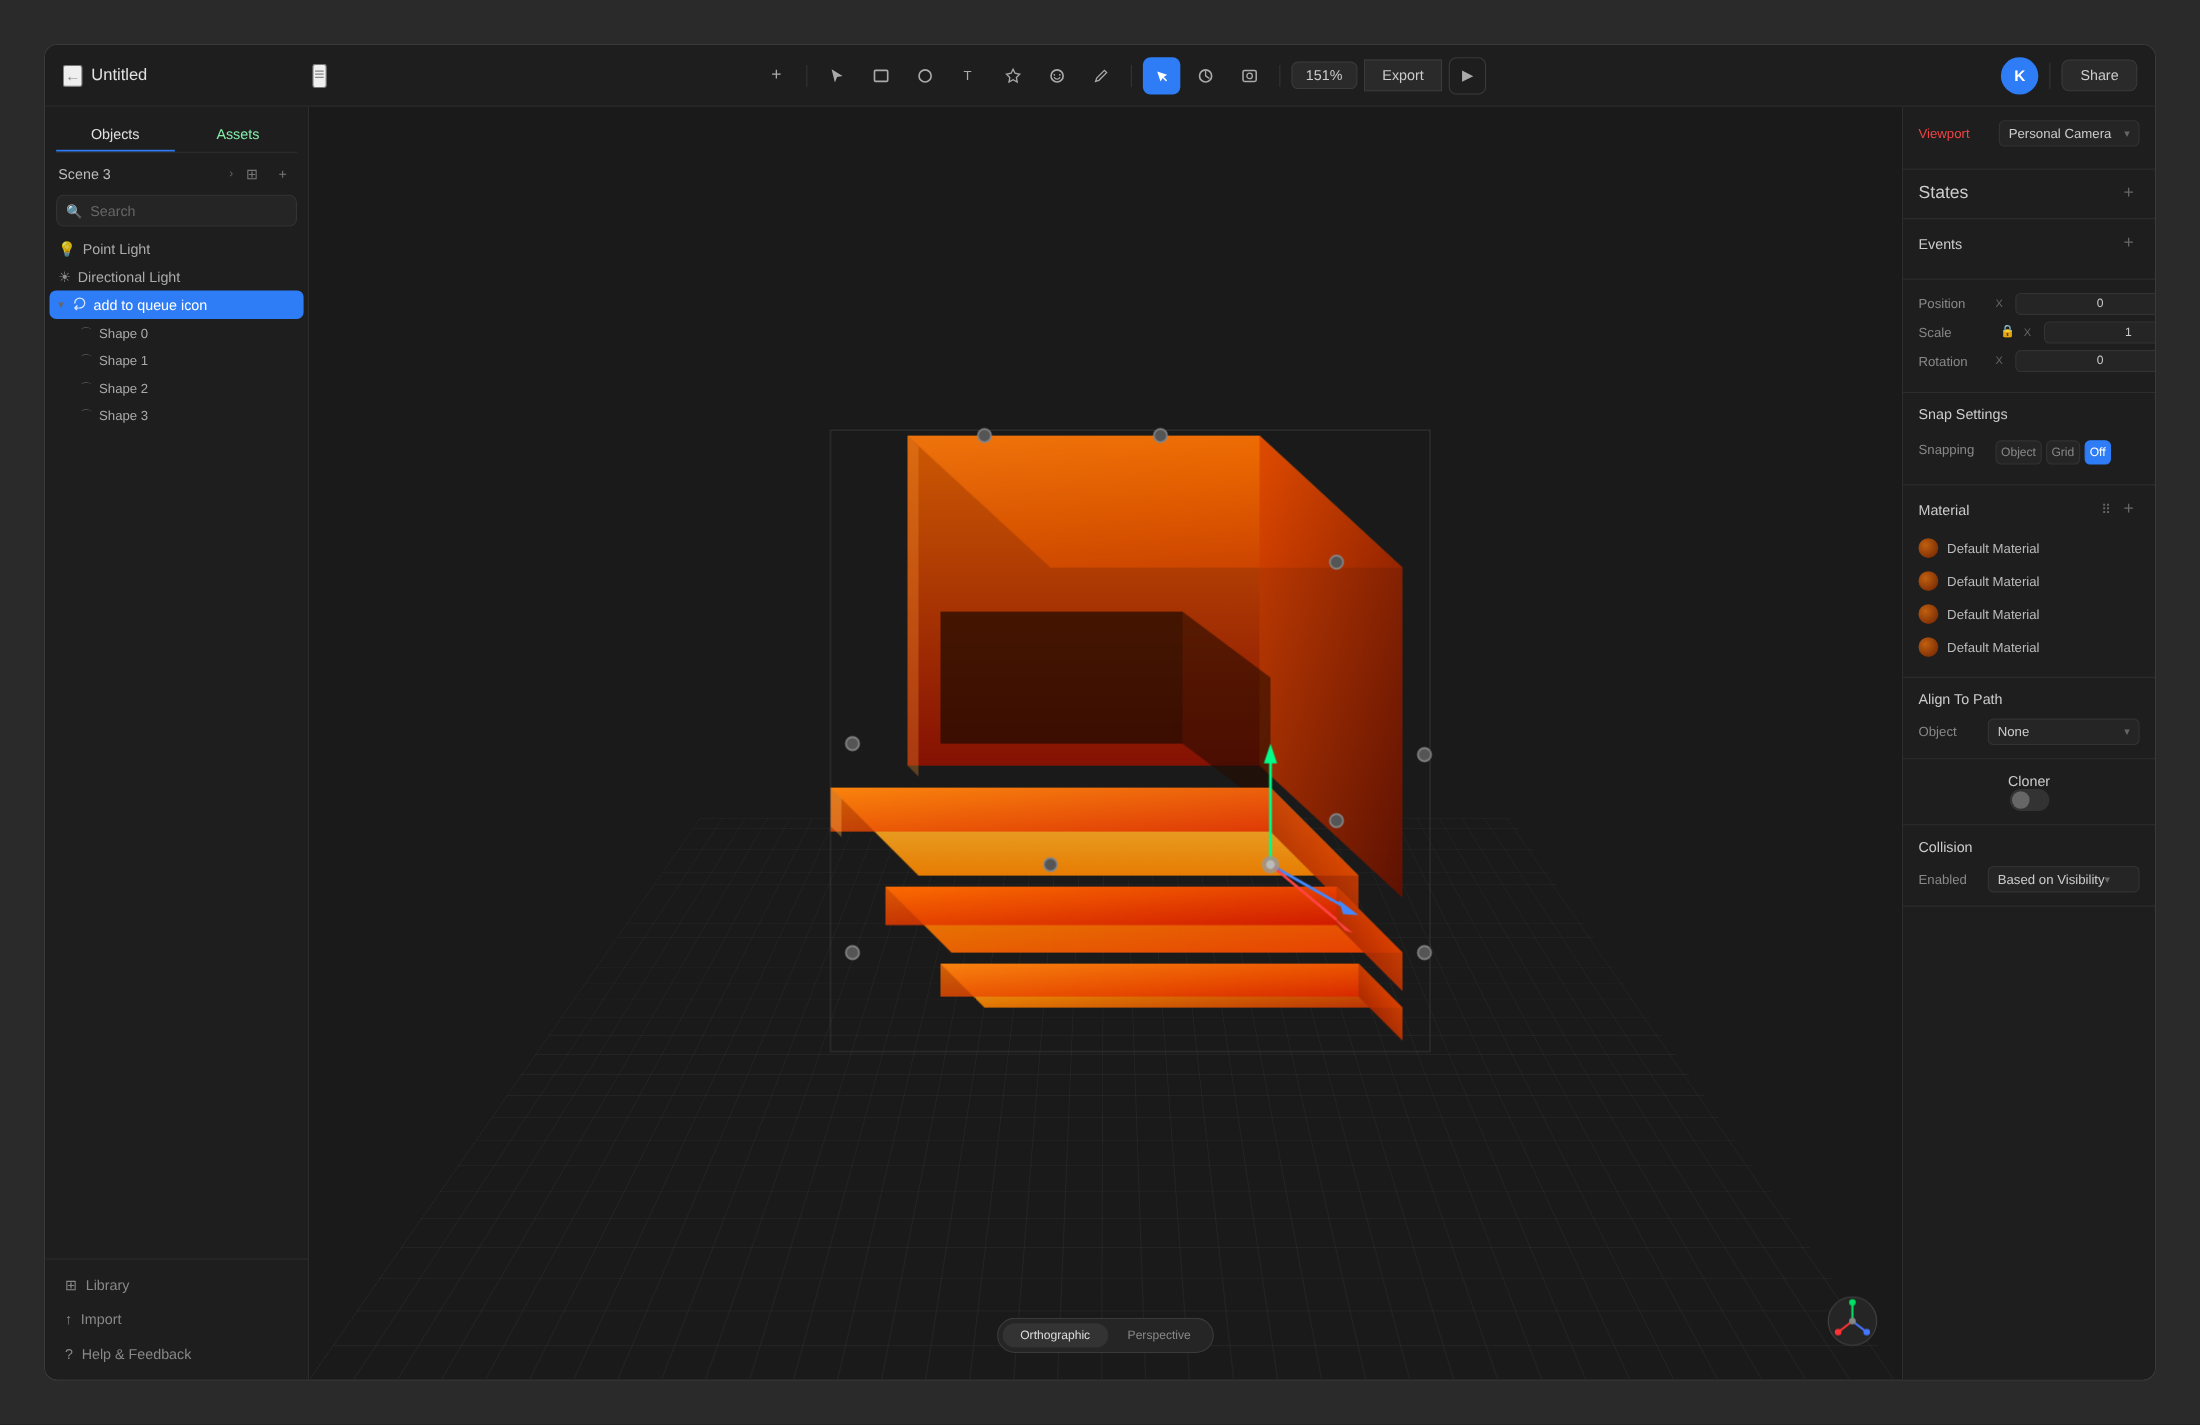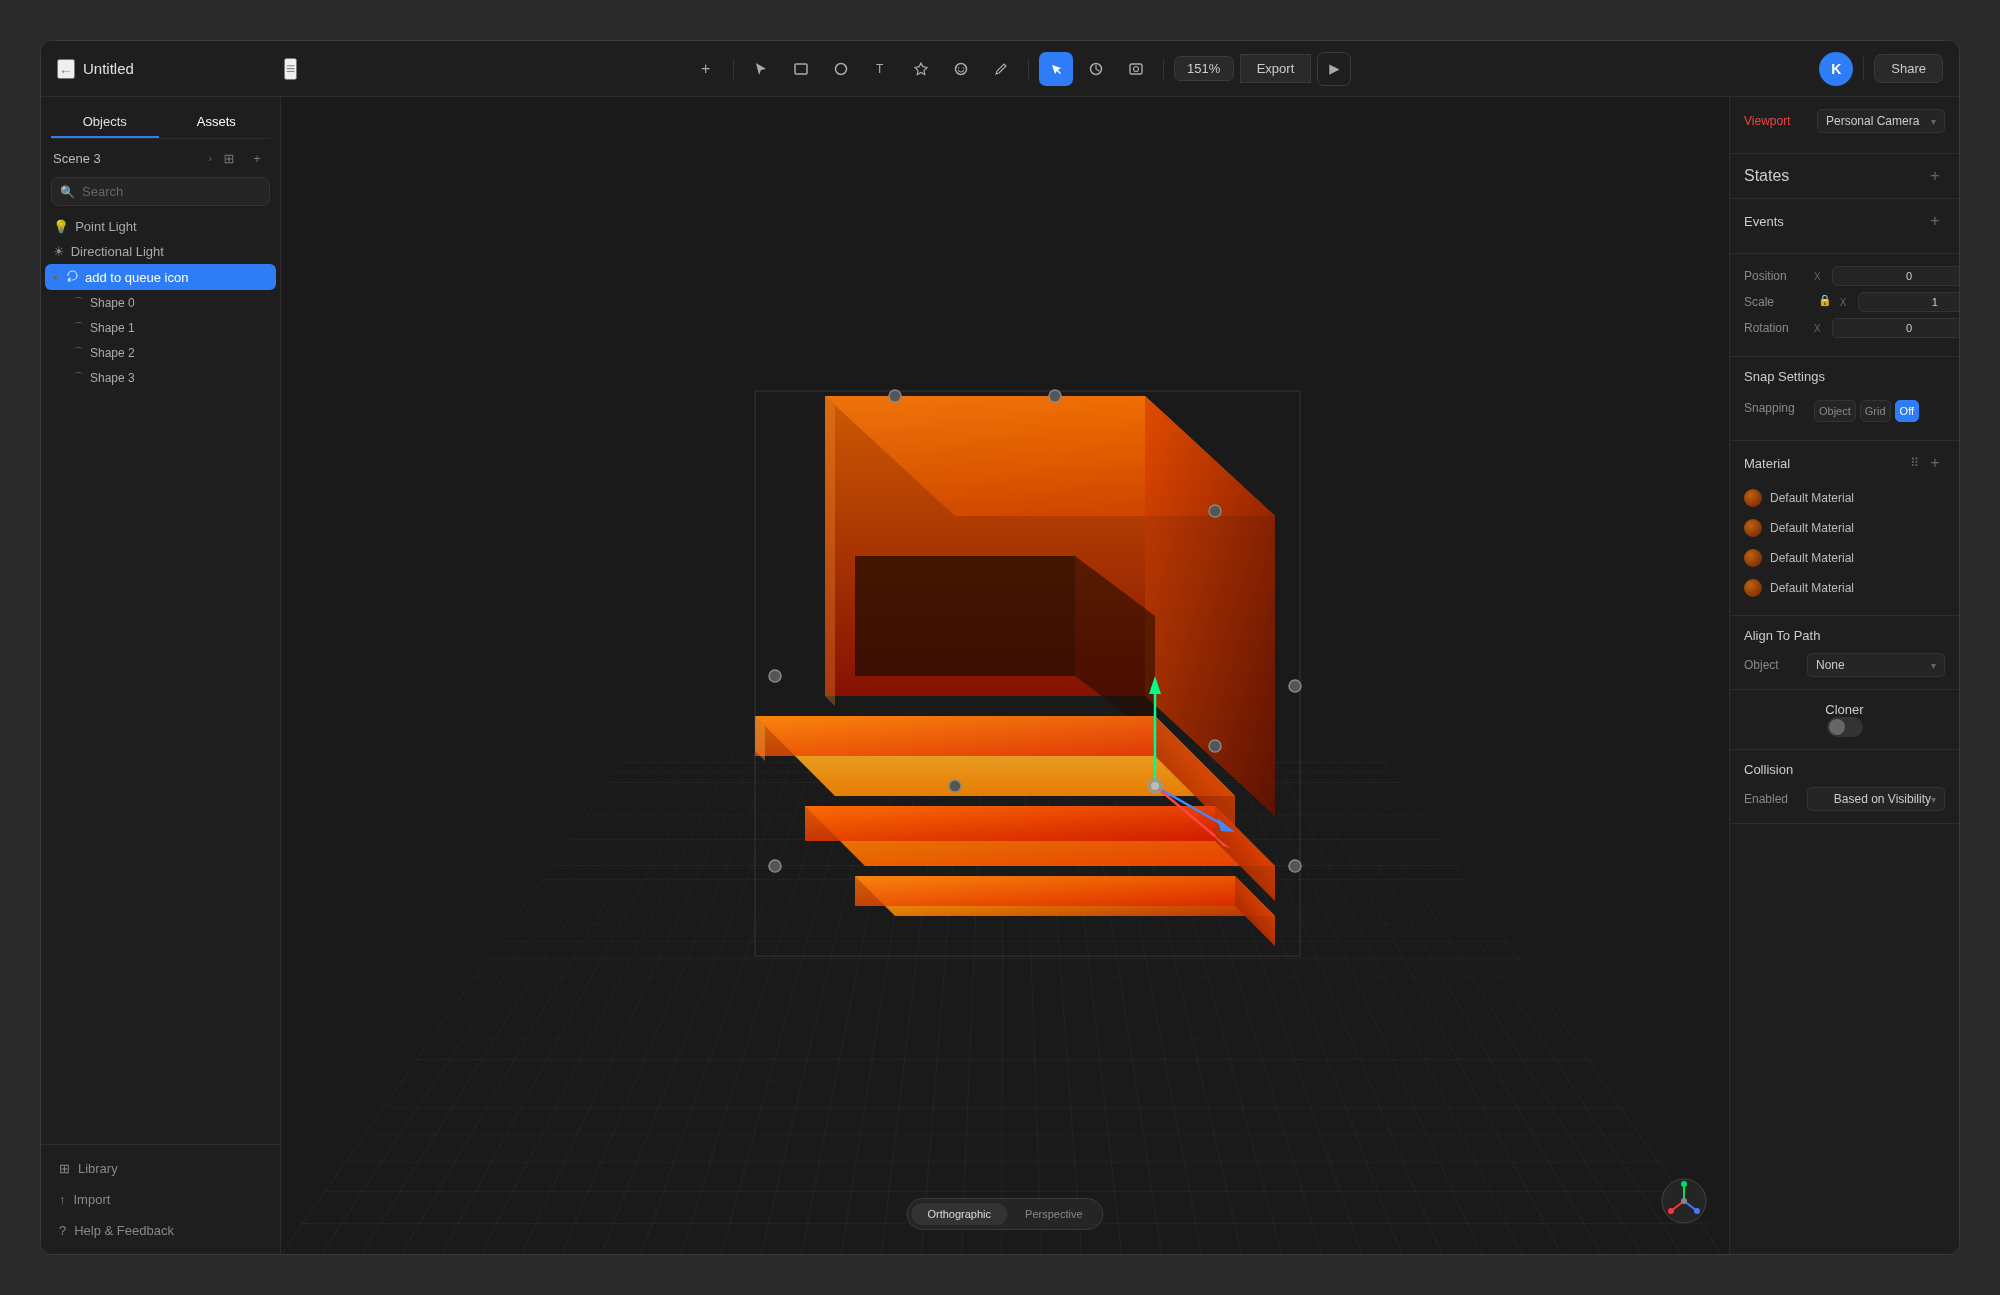--- a/index.html
+++ b/index.html
@@ -172,21 +172,21 @@
       display: flex;
       padding: 10px 10px 0;
       gap: 4px;
     }
     .panel-tab {
       flex: 1;
       padding: 7px 0;
       border-radius: 7px 7px 0 0;
       border: none;
       background: transparent;
-      color: #ffffff;
+      color: #86efac;
       font-size: 13px;
       cursor: pointer;
       border-bottom: 2px solid transparent;
     }
     .panel-tab.active {
       color: #e0e0e0;
       border-bottom: 2px solid #2e7cf6;
     }
     .panel-divider {
       height: 1px;
@@ -556,21 +556,21 @@
     .collision-select {
       flex: 1;
       background: #252525;
       border: 1px solid #333;
       border-radius: 5px;
       color: #ccc;
       font-size: 12px;
       padding: 4px 8px;
       display: flex;
       align-items: center;
-      justify-content: flex-end;
+      justify-content: flex-start;
       cursor: pointer;
     }
 
     .states-section {
       padding: 12px 14px;
       border-bottom: 1px solid #2d2d2d;
     }
     .states-header {
       display: flex;
       align-items: center;

